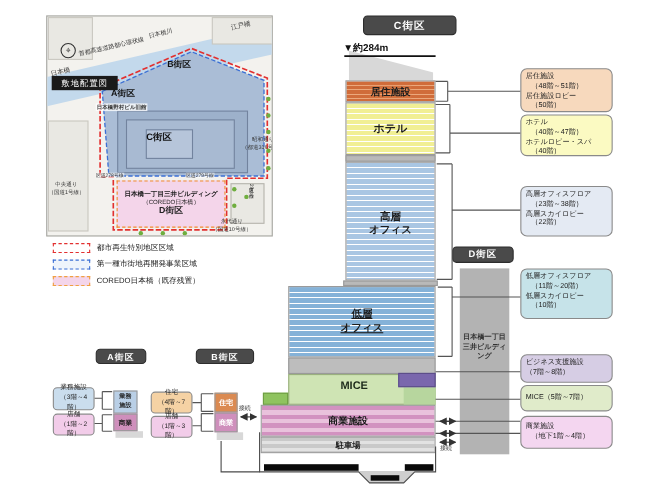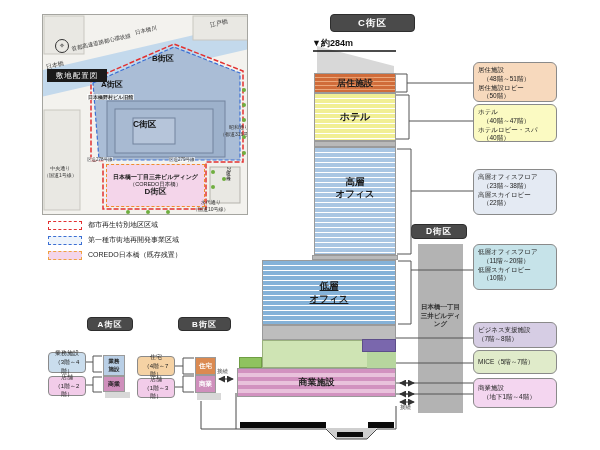--- a/index.html
+++ b/index.html
@@ -126,39 +126,43 @@
   <div class="abs" style="left:317px;top:46px;width:77px;height:27px;background:#d8d8d8;
               clip-path:polygon(0 0,100% 74%,100% 100%,0 100%);"></div>
   <div class="abs sec stripe-or" style="left:314px;top:73px;width:82px;height:20px;font-size:9px;">
     <span style="background:rgba(224,130,80,.25);padding:0 1px;">居住施設</span>
   </div>
   <div class="abs sec stripe-ye" style="left:314px;top:93px;width:82px;height:48px;font-size:10px;">
     <span>ホテル</span>
   </div>
   <div class="abs band" style="left:314px;top:141px;width:82px;height:6px;"></div>
   <div class="abs sec stripe-b1" style="left:314px;top:147px;width:82px;height:108px;font-size:9.5px;align-items:flex-start;">
-    <span style="margin-top:28px;line-height:1.3;">
+    <span style="margin-top:44px;line-height:1.3;">
       <span style="display:block;">高層</span>
       <span style="display:block;">オフィス</span>
     </span>
   </div>
   <div class="abs band" style="left:312px;top:255px;width:86px;height:5px;"></div>
   <div class="abs sec stripe-b2" style="left:262px;top:260px;width:134px;height:65px;font-size:9.5px;">
     <span style="line-height:1.3;text-decoration:underline;">
       <span style="display:block;">低層</span>
       <span style="display:block;">オフィス</span>
     </span>
   </div>
   <div class="abs band" style="left:262px;top:325px;width:134px;height:15px;background:#bdbdbd;"></div>
   <div class="abs" style="left:262px;top:340px;width:134px;height:28px;background:#cfe4b4;border:1px solid #9ab07e;"></div>
   <div class="abs" style="left:367px;top:352px;width:29px;height:16px;background:#b7d69e;"></div>
   <div class="abs" style="left:362px;top:339px;width:34px;height:13px;background:#7a67ad;border:1px solid #5d4e8a;"></div>
   <div class="abs" style="left:239px;top:357px;width:23px;height:11px;background:#8fc35f;border:1px solid #6f9e43;"></div>
+  <div class="abs" style="left:262px;top:346px;width:120px;text-align:center;font-size:10px;font-weight:bold;color:#1c2a1a;">MICE</div>
   <div class="abs sec stripe-pk" style="left:237px;top:368px;width:159px;height:29px;font-size:9px;">
     <span>商業施設</span>
+  </div>
+  <div class="abs sec stripe-gy" style="left:237px;top:397px;width:159px;height:15px;font-size:7.5px;">
+    <span>駐車場</span>
   </div>
   <div class="abs" style="left:240px;top:422px;width:86px;height:6px;background:#0a0a0a;"></div>
   <div class="abs" style="left:368px;top:422px;width:26px;height:6px;background:#0a0a0a;"></div>
   <div class="abs" style="left:326px;top:428px;width:51px;height:11px;background:#cfcfcf;
               clip-path:polygon(0 0,100% 0,80% 100%,20% 100%);"></div>
   <div class="abs" style="left:337px;top:432px;width:26px;height:5px;background:#0a0a0a;"></div>
 
   <div class="abs" style="left:418px;top:244px;width:45px;height:169px;background:#b3b3b3;text-align:center;">
     <div style="margin-top:58px;font-size:6.5px;font-weight:bold;color:#333;line-height:1.6;">日本橋一丁目</div>
     <div style="font-size:6.5px;font-weight:bold;color:#333;line-height:1.2;">三井ビルディング</div>

